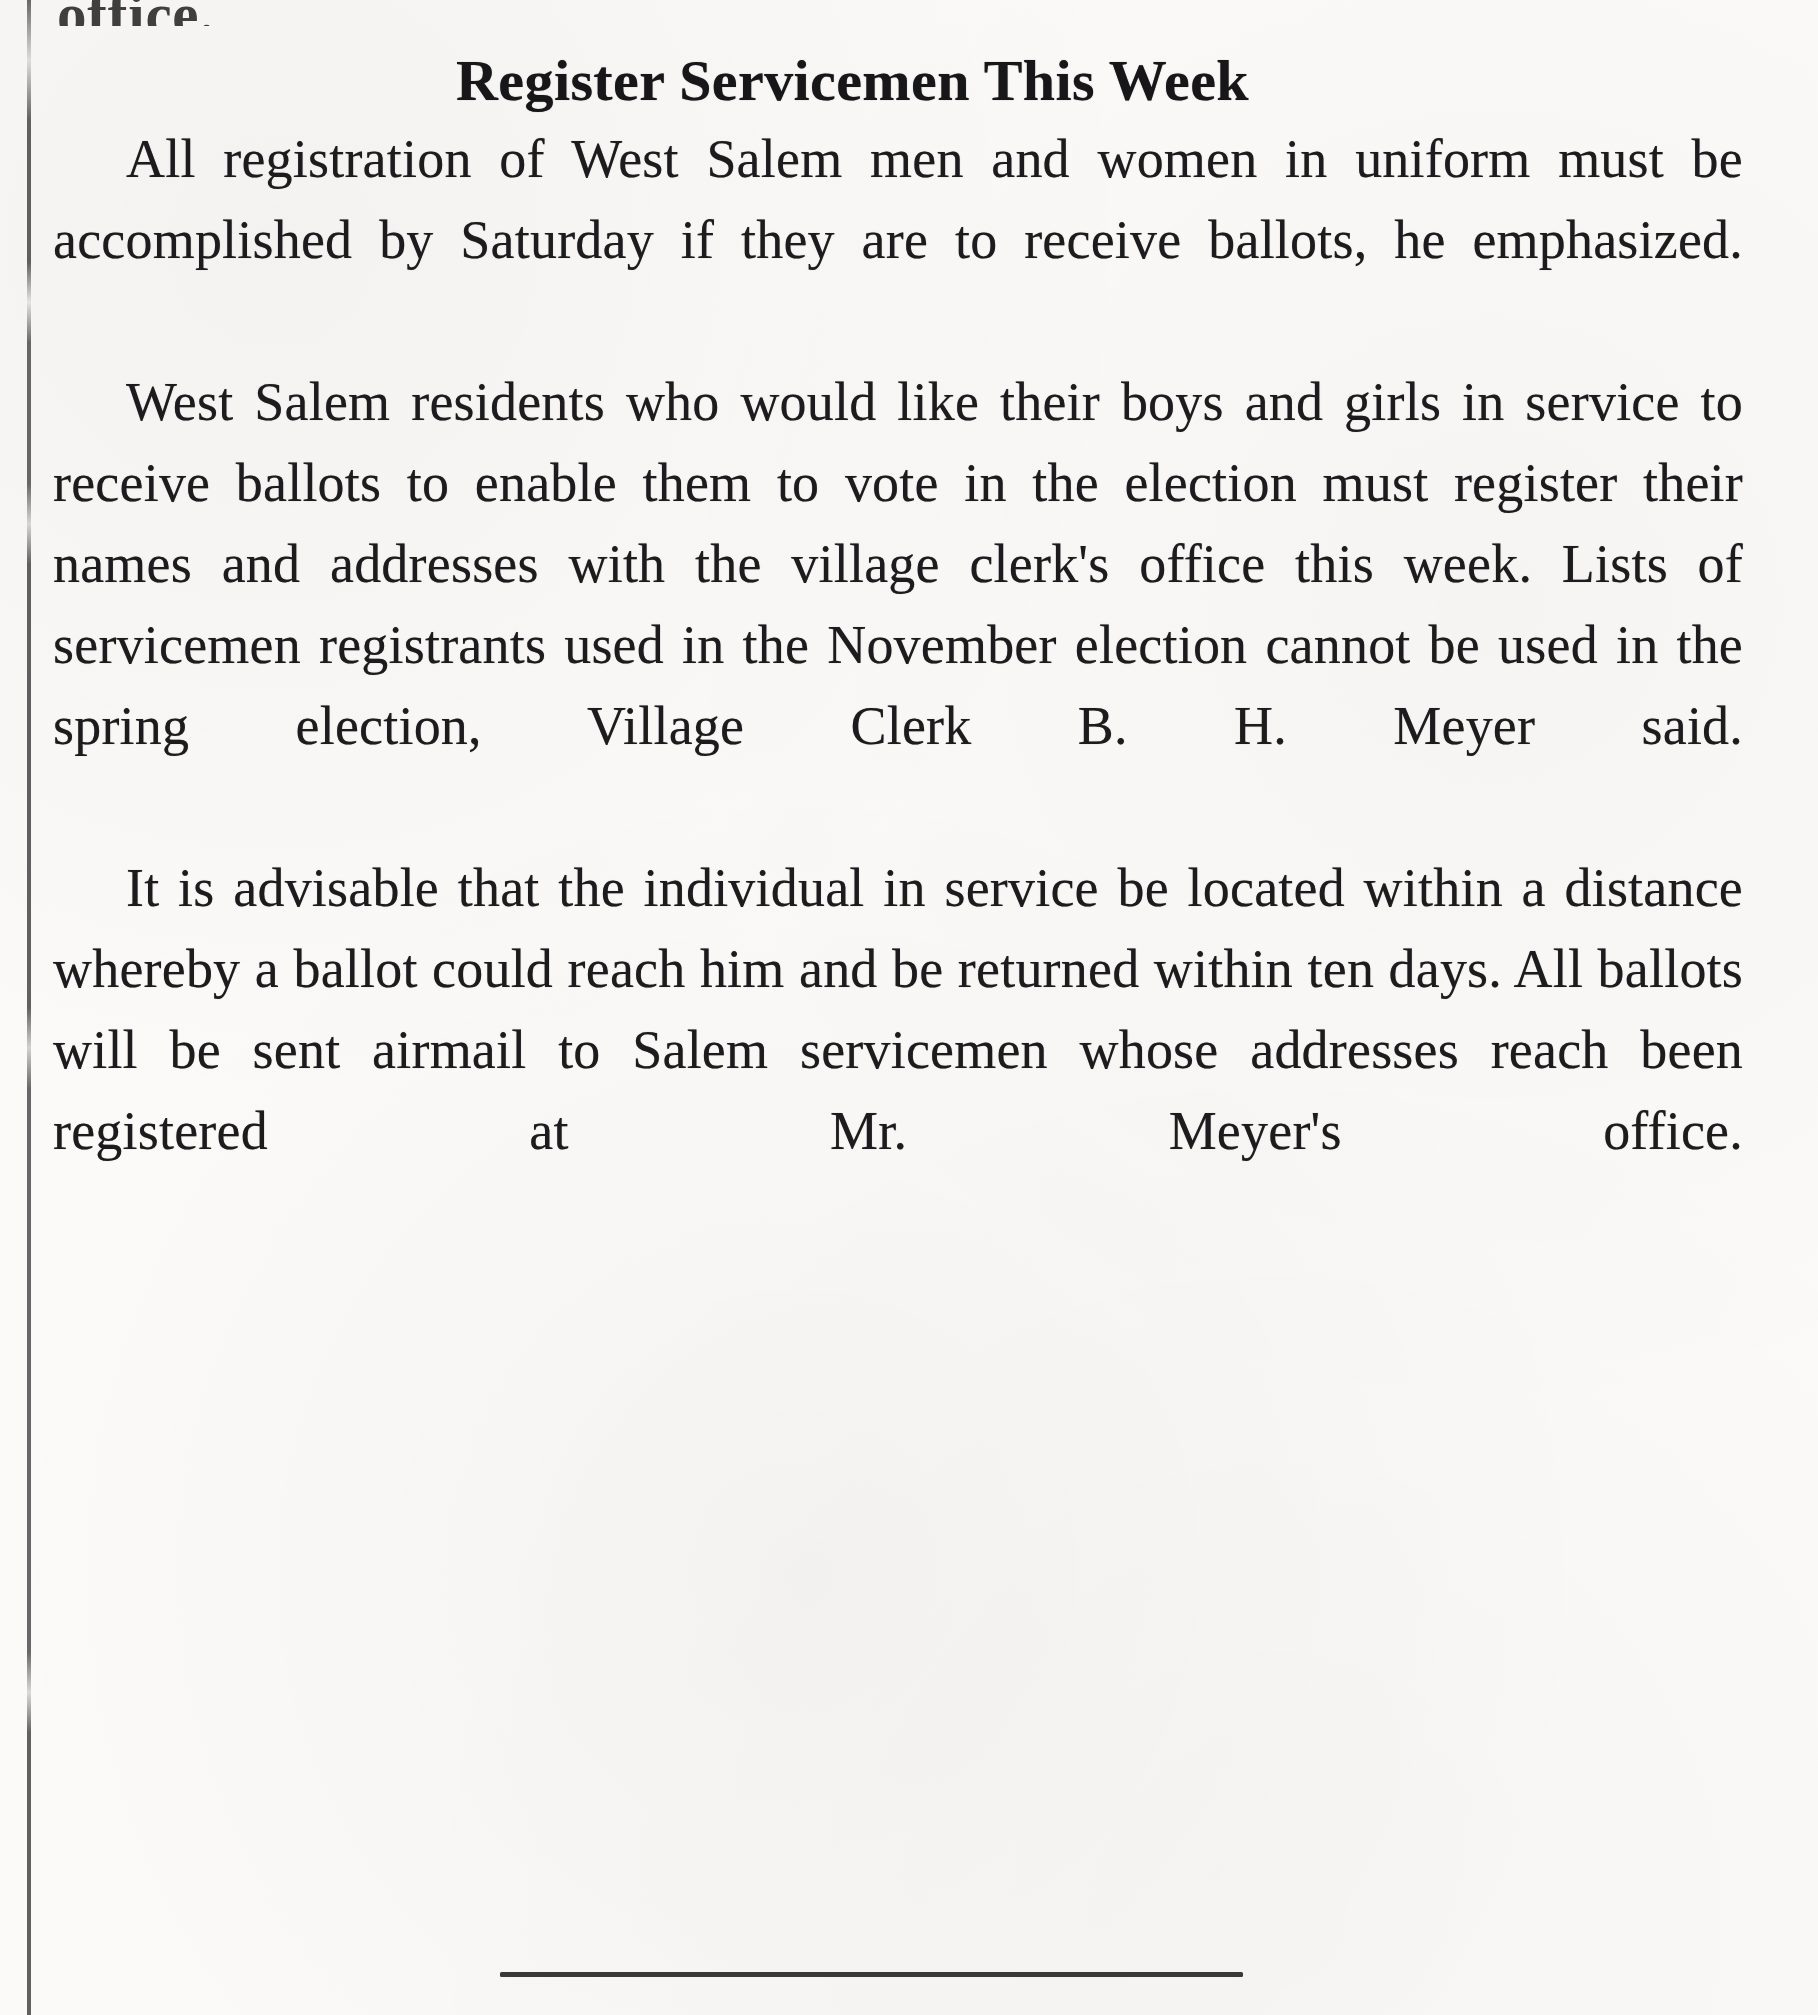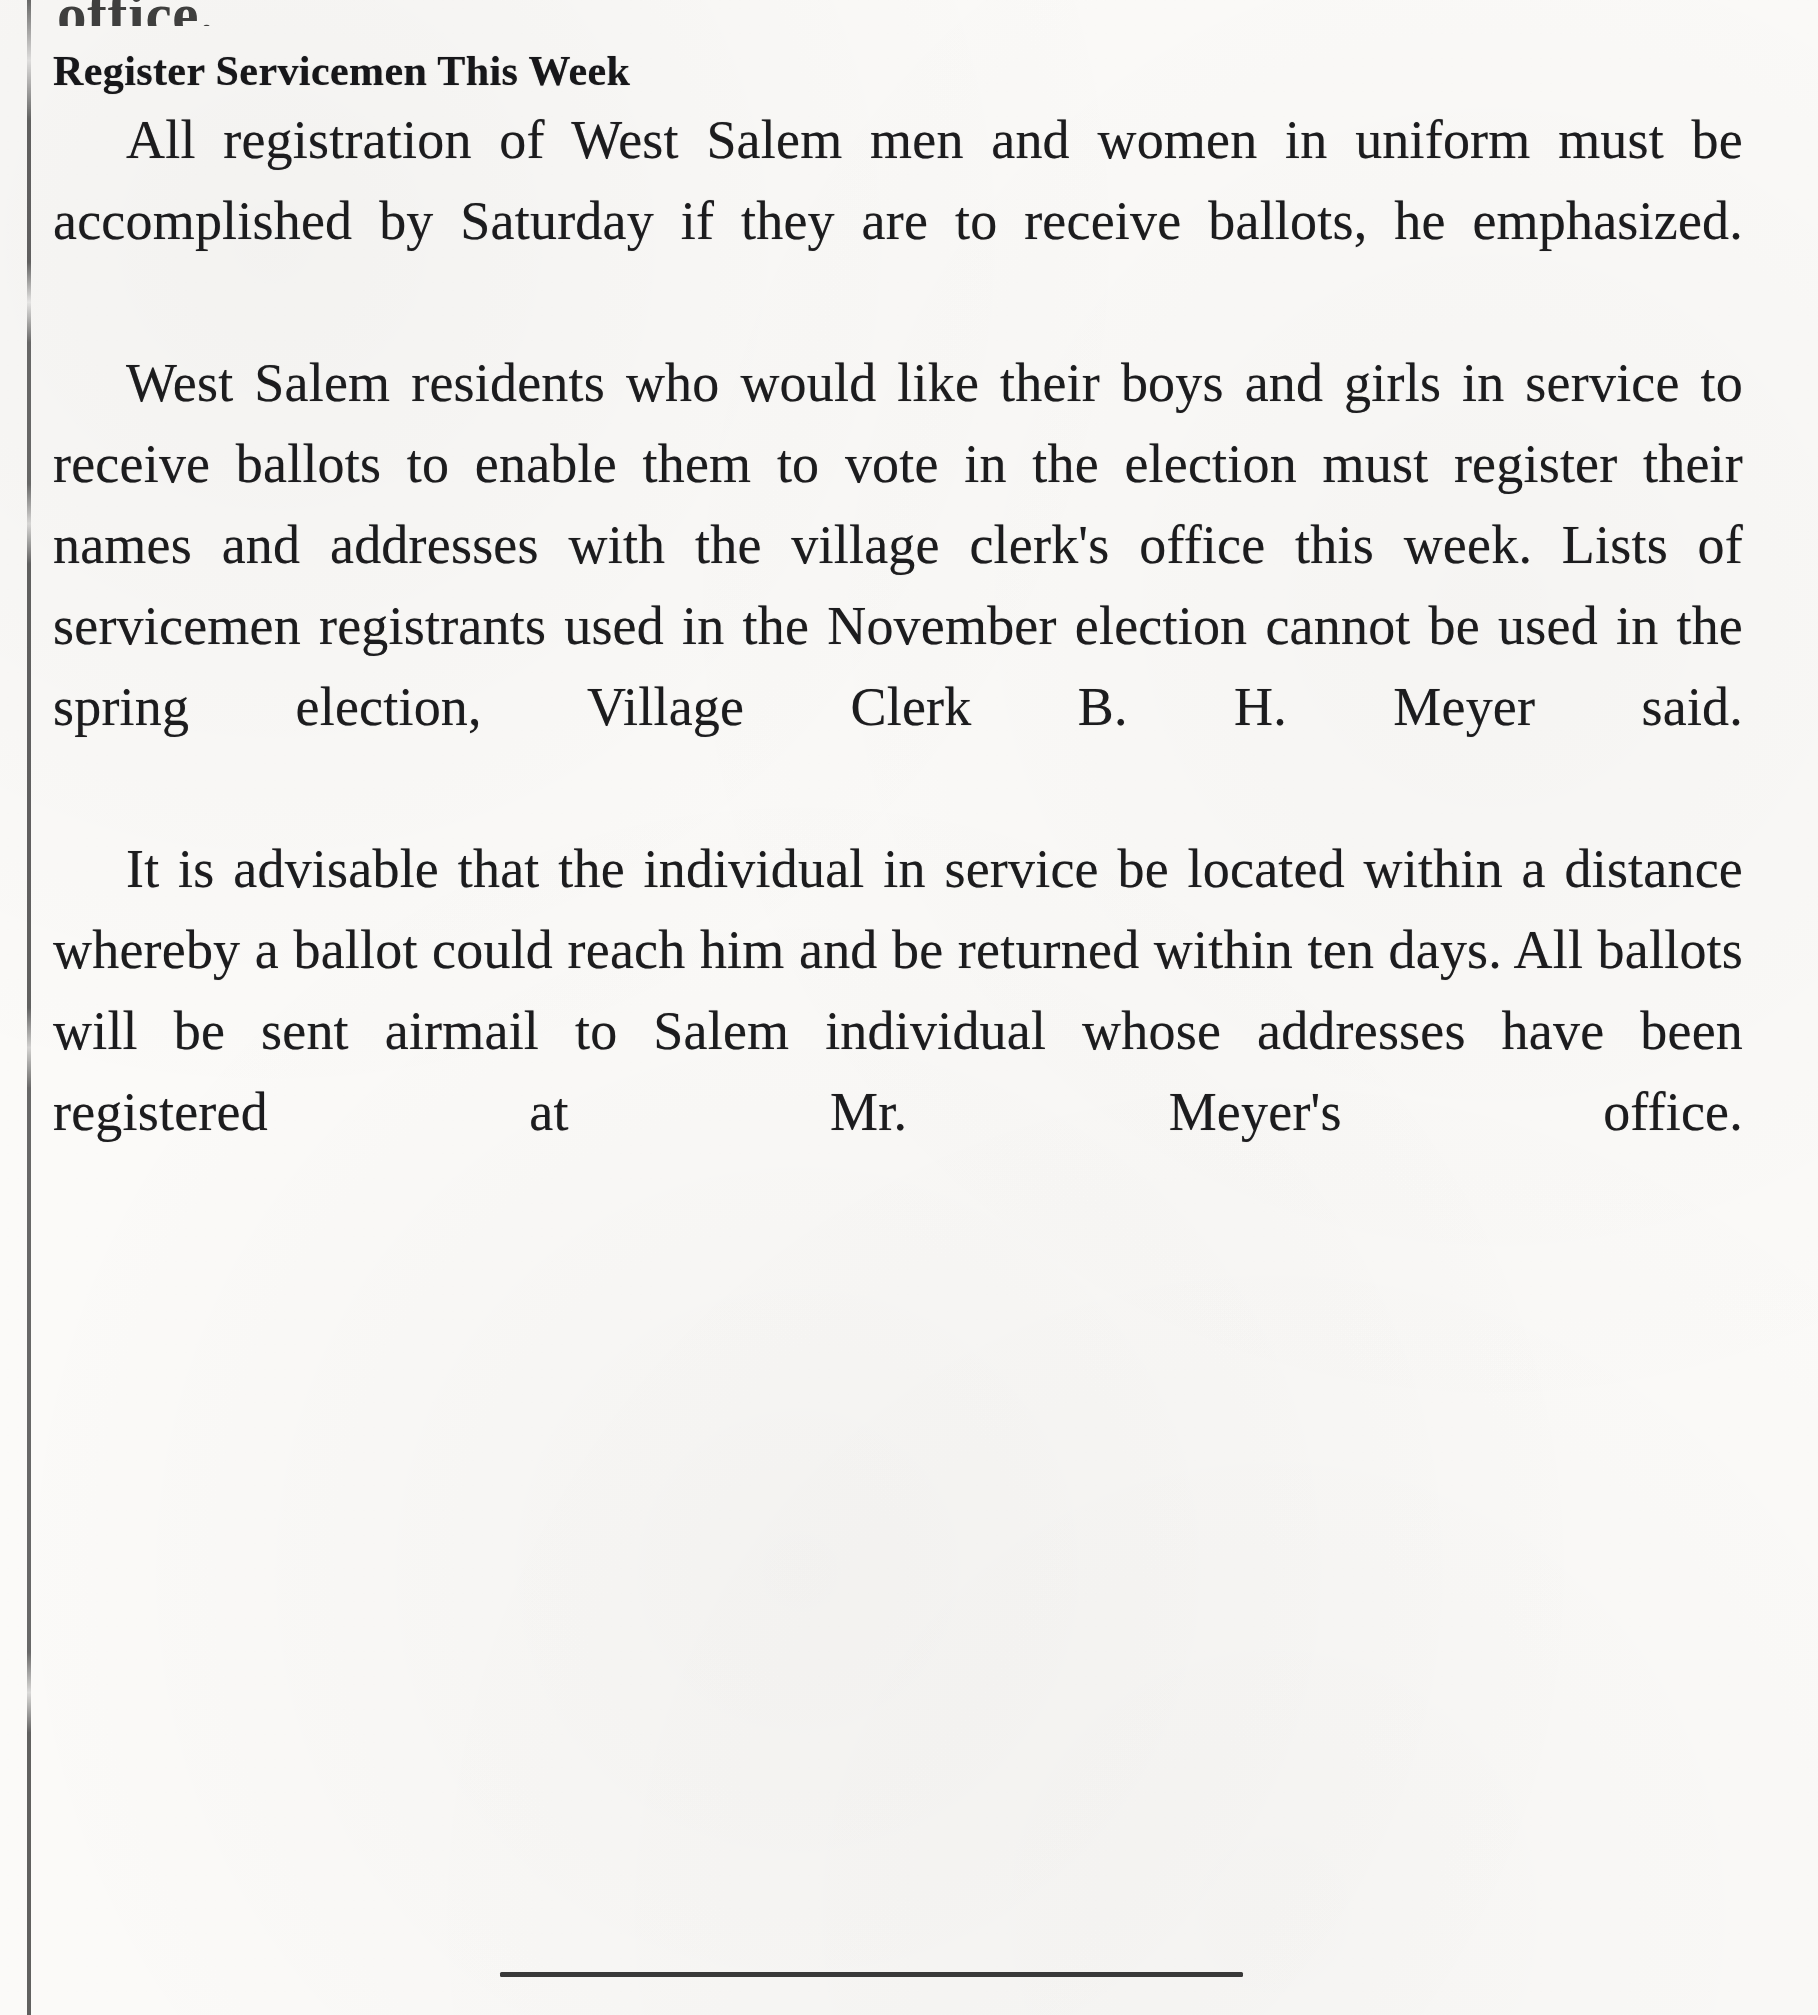--- a/index.html
+++ b/index.html
@@ -72,23 +72,23 @@
     height: 26px;
     overflow: hidden;
     line-height: 0.48;
     margin-left: 4px;
     opacity: 0.85;
   }
 
   .headline {
     font-family: "Liberation Serif", serif;
     font-weight: 700;
-    font-size: 42px;
+    font-size: 58px;
     color: #17171a;
-    text-align: left;
+    text-align: center;
     letter-spacing: 0.4px;
     margin-top: 21px;
     margin-bottom: 4.5px;
     padding-right: 91px;
     text-shadow: 0 0 0.9px rgba(0,0,0,0.55);
   }
 
   .para {
     font-family: "Liberation Serif", serif;
     font-size: 54px;
@@ -144,21 +144,21 @@
   <div class="article">
 
     <div class="prev-line">office.</div>
 
     <h1 class="headline">Register Servicemen This Week</h1>
 
     <p class="para">All registration of West Salem men and women in uniform must be accomplished by Saturday if they are to receive ballots, he emphasized.</p>
 
     <p class="para">West Salem residents who would like their boys and girls in service to receive ballots to enable them to vote in the election must register their names and addresses with the village clerk's office this week. Lists of servicemen registrants used in the November election cannot be used in the spring election, Village Clerk B. H. Meyer said.</p>
 
-    <p class="para">It is advisable that the individual in service be located within a distance whereby a ballot could reach him and be returned within ten days. All ballots will be sent airmail to Salem individual whose addresses have been registered at Mr. Meyer's office.</p>
+    <p class="para">It is advisable that the individual in service be located within a distance whereby a ballot could reach him and be returned within ten days. All ballots will be sent airmail to Salem servicemen whose addresses reach been registered at Mr. Meyer's office.</p>
 
   </div>
 
   <div class="rule-bottom"></div>
   <div class="grain"></div>
 
 </div>
 
 
 </body></html>

